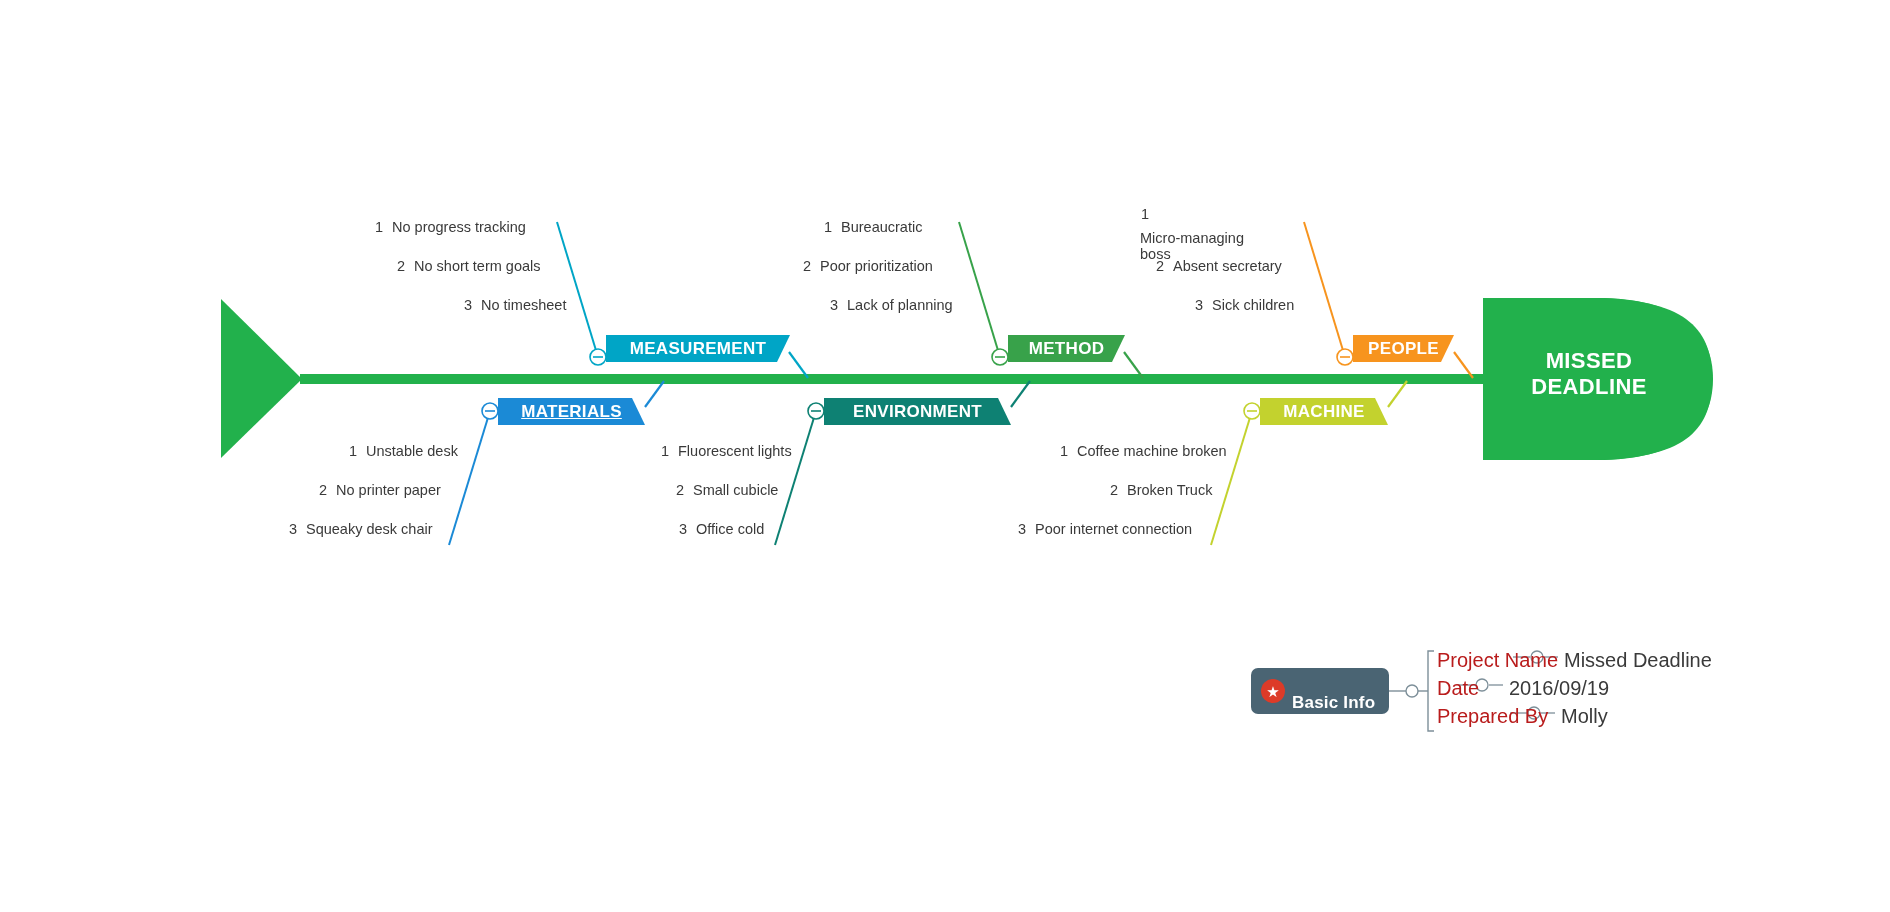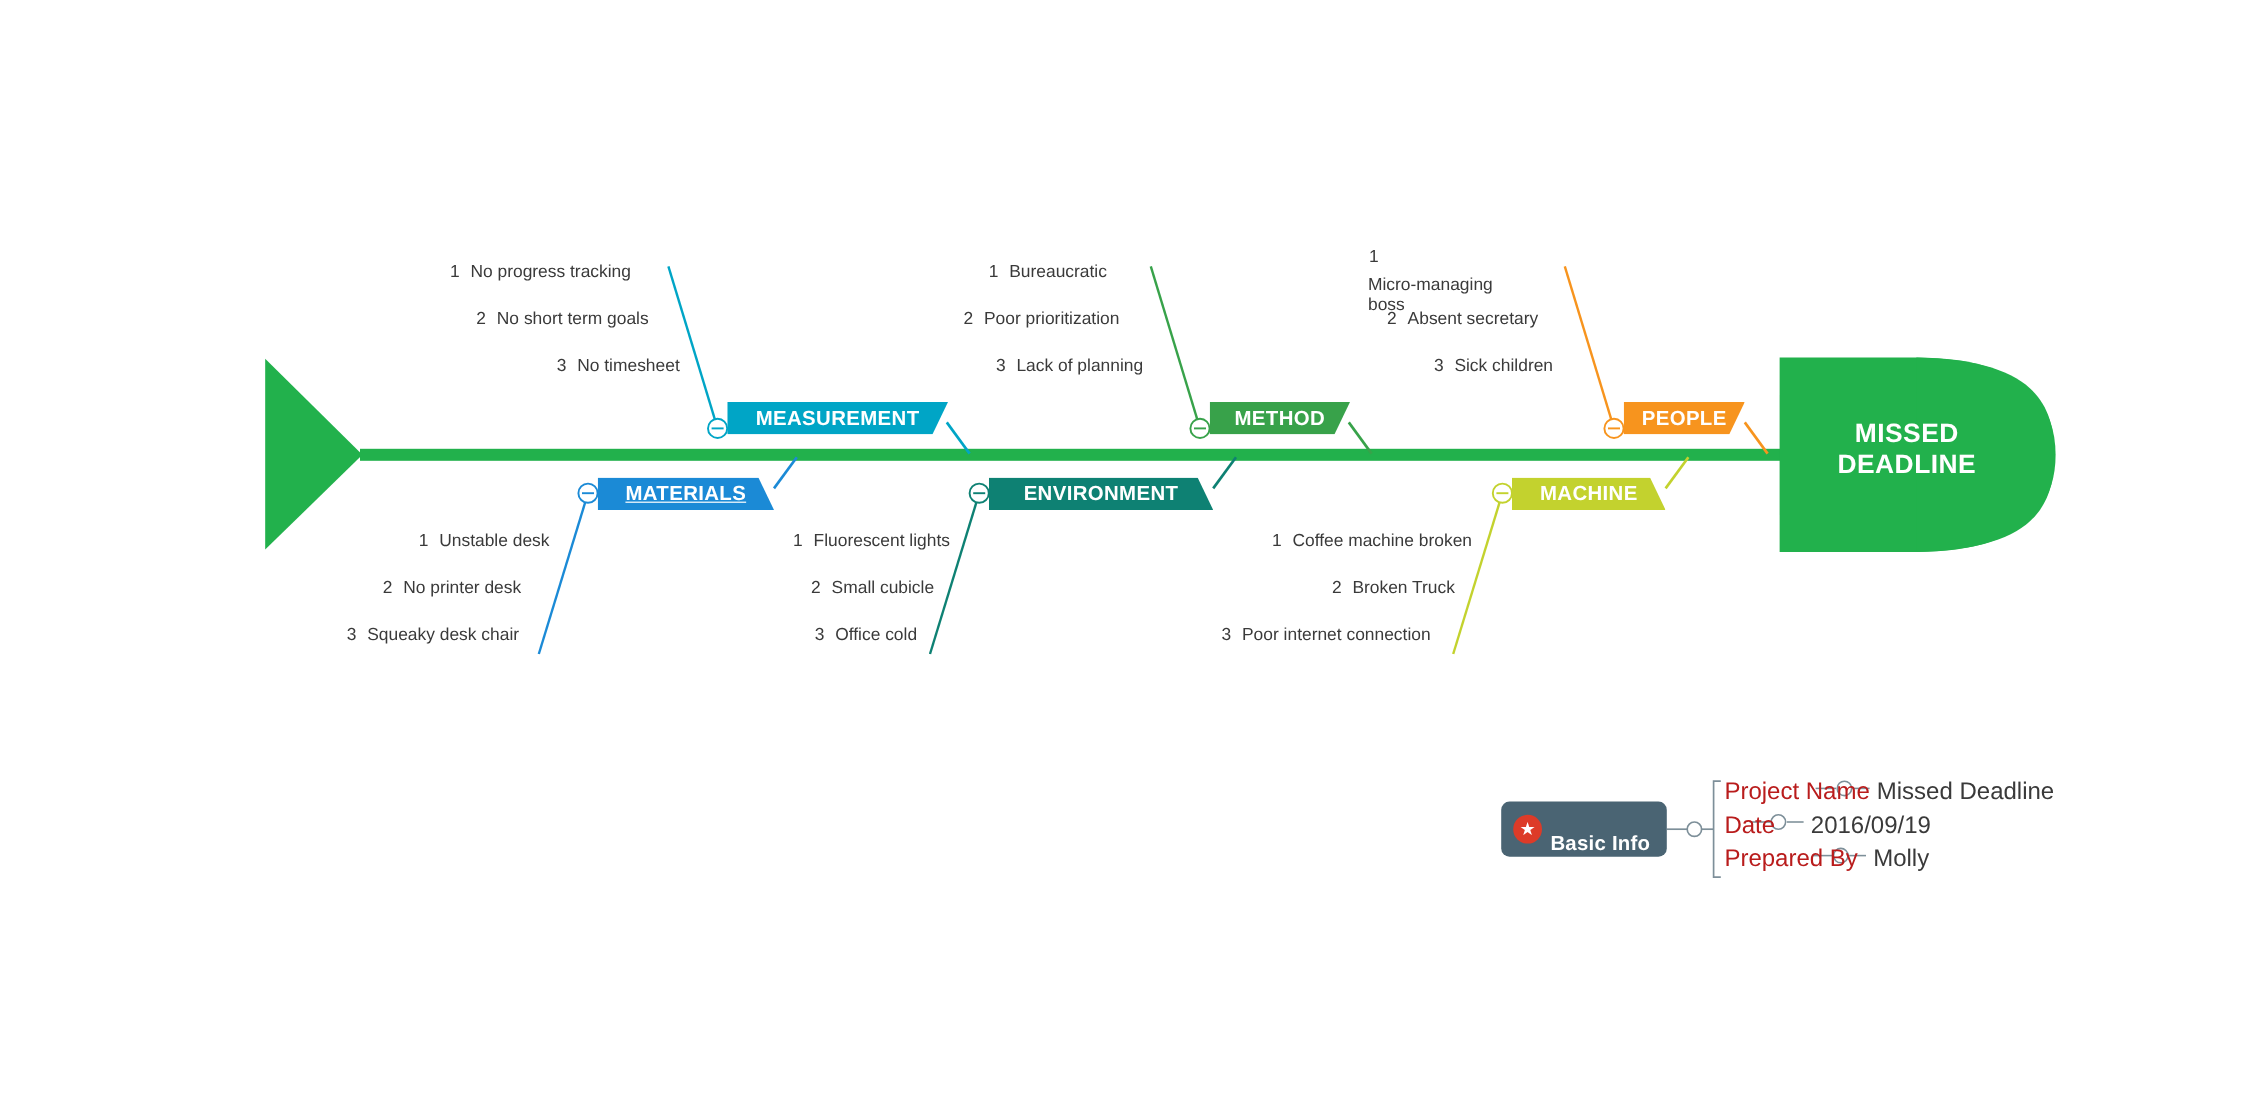--- a/index.html
+++ b/index.html
@@ -240,21 +240,21 @@
     <span class="num">2</span><span class="txt">Absent secretary</span>
   </div>
   <div class="sub-item" style="left:1194px; top:297px;">
     <span class="num">3</span><span class="txt">Sick children</span>
   </div>
 
   <div class="sub-item" style="left:348px; top:443px;">
     <span class="num">1</span><span class="txt">Unstable desk</span>
   </div>
   <div class="sub-item" style="left:318px; top:482px;">
-    <span class="num">2</span><span class="txt">No printer desk</span>
+    <span class="num">2</span><span class="txt">No printer paper</span>
   </div>
   <div class="sub-item" style="left:288px; top:521px;">
     <span class="num">3</span><span class="txt">Squeaky desk chair</span>
   </div>
 
   <div class="sub-item" style="left:660px; top:443px;">
     <span class="num">1</span><span class="txt">Fluorescent lights</span>
   </div>
   <div class="sub-item" style="left:675px; top:482px;">
     <span class="num">2</span><span class="txt">Small cubicle</span>

